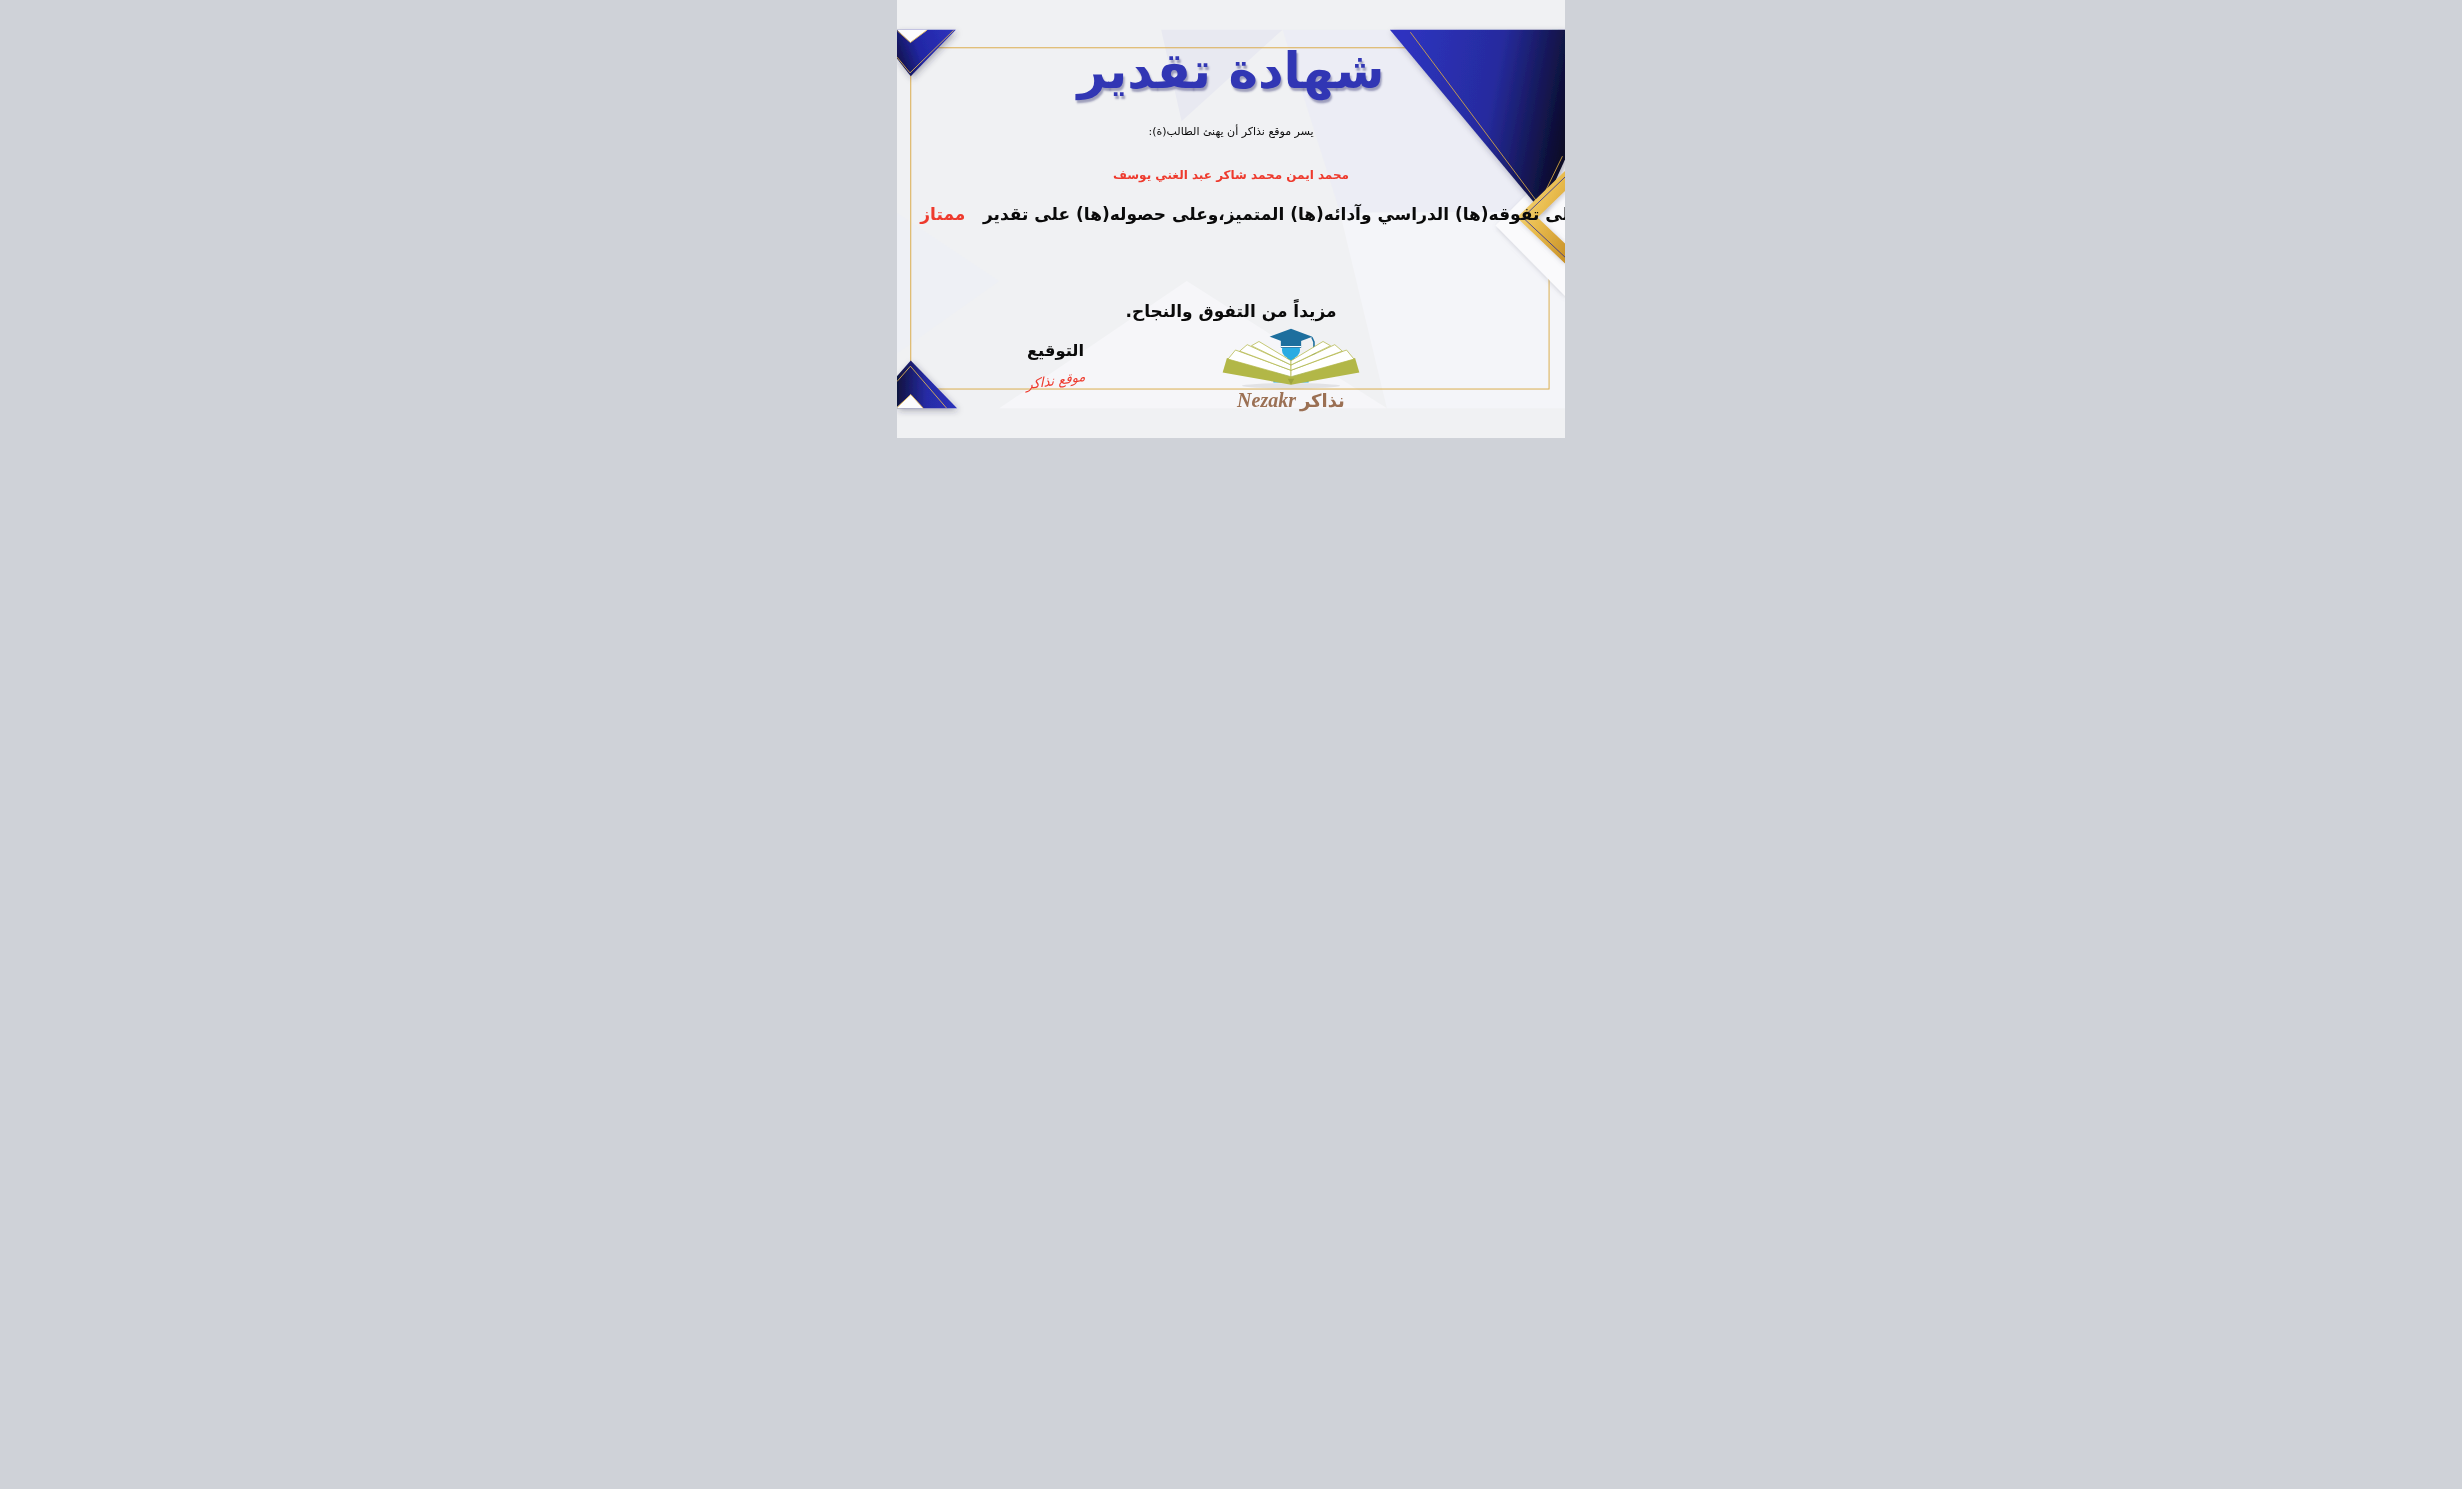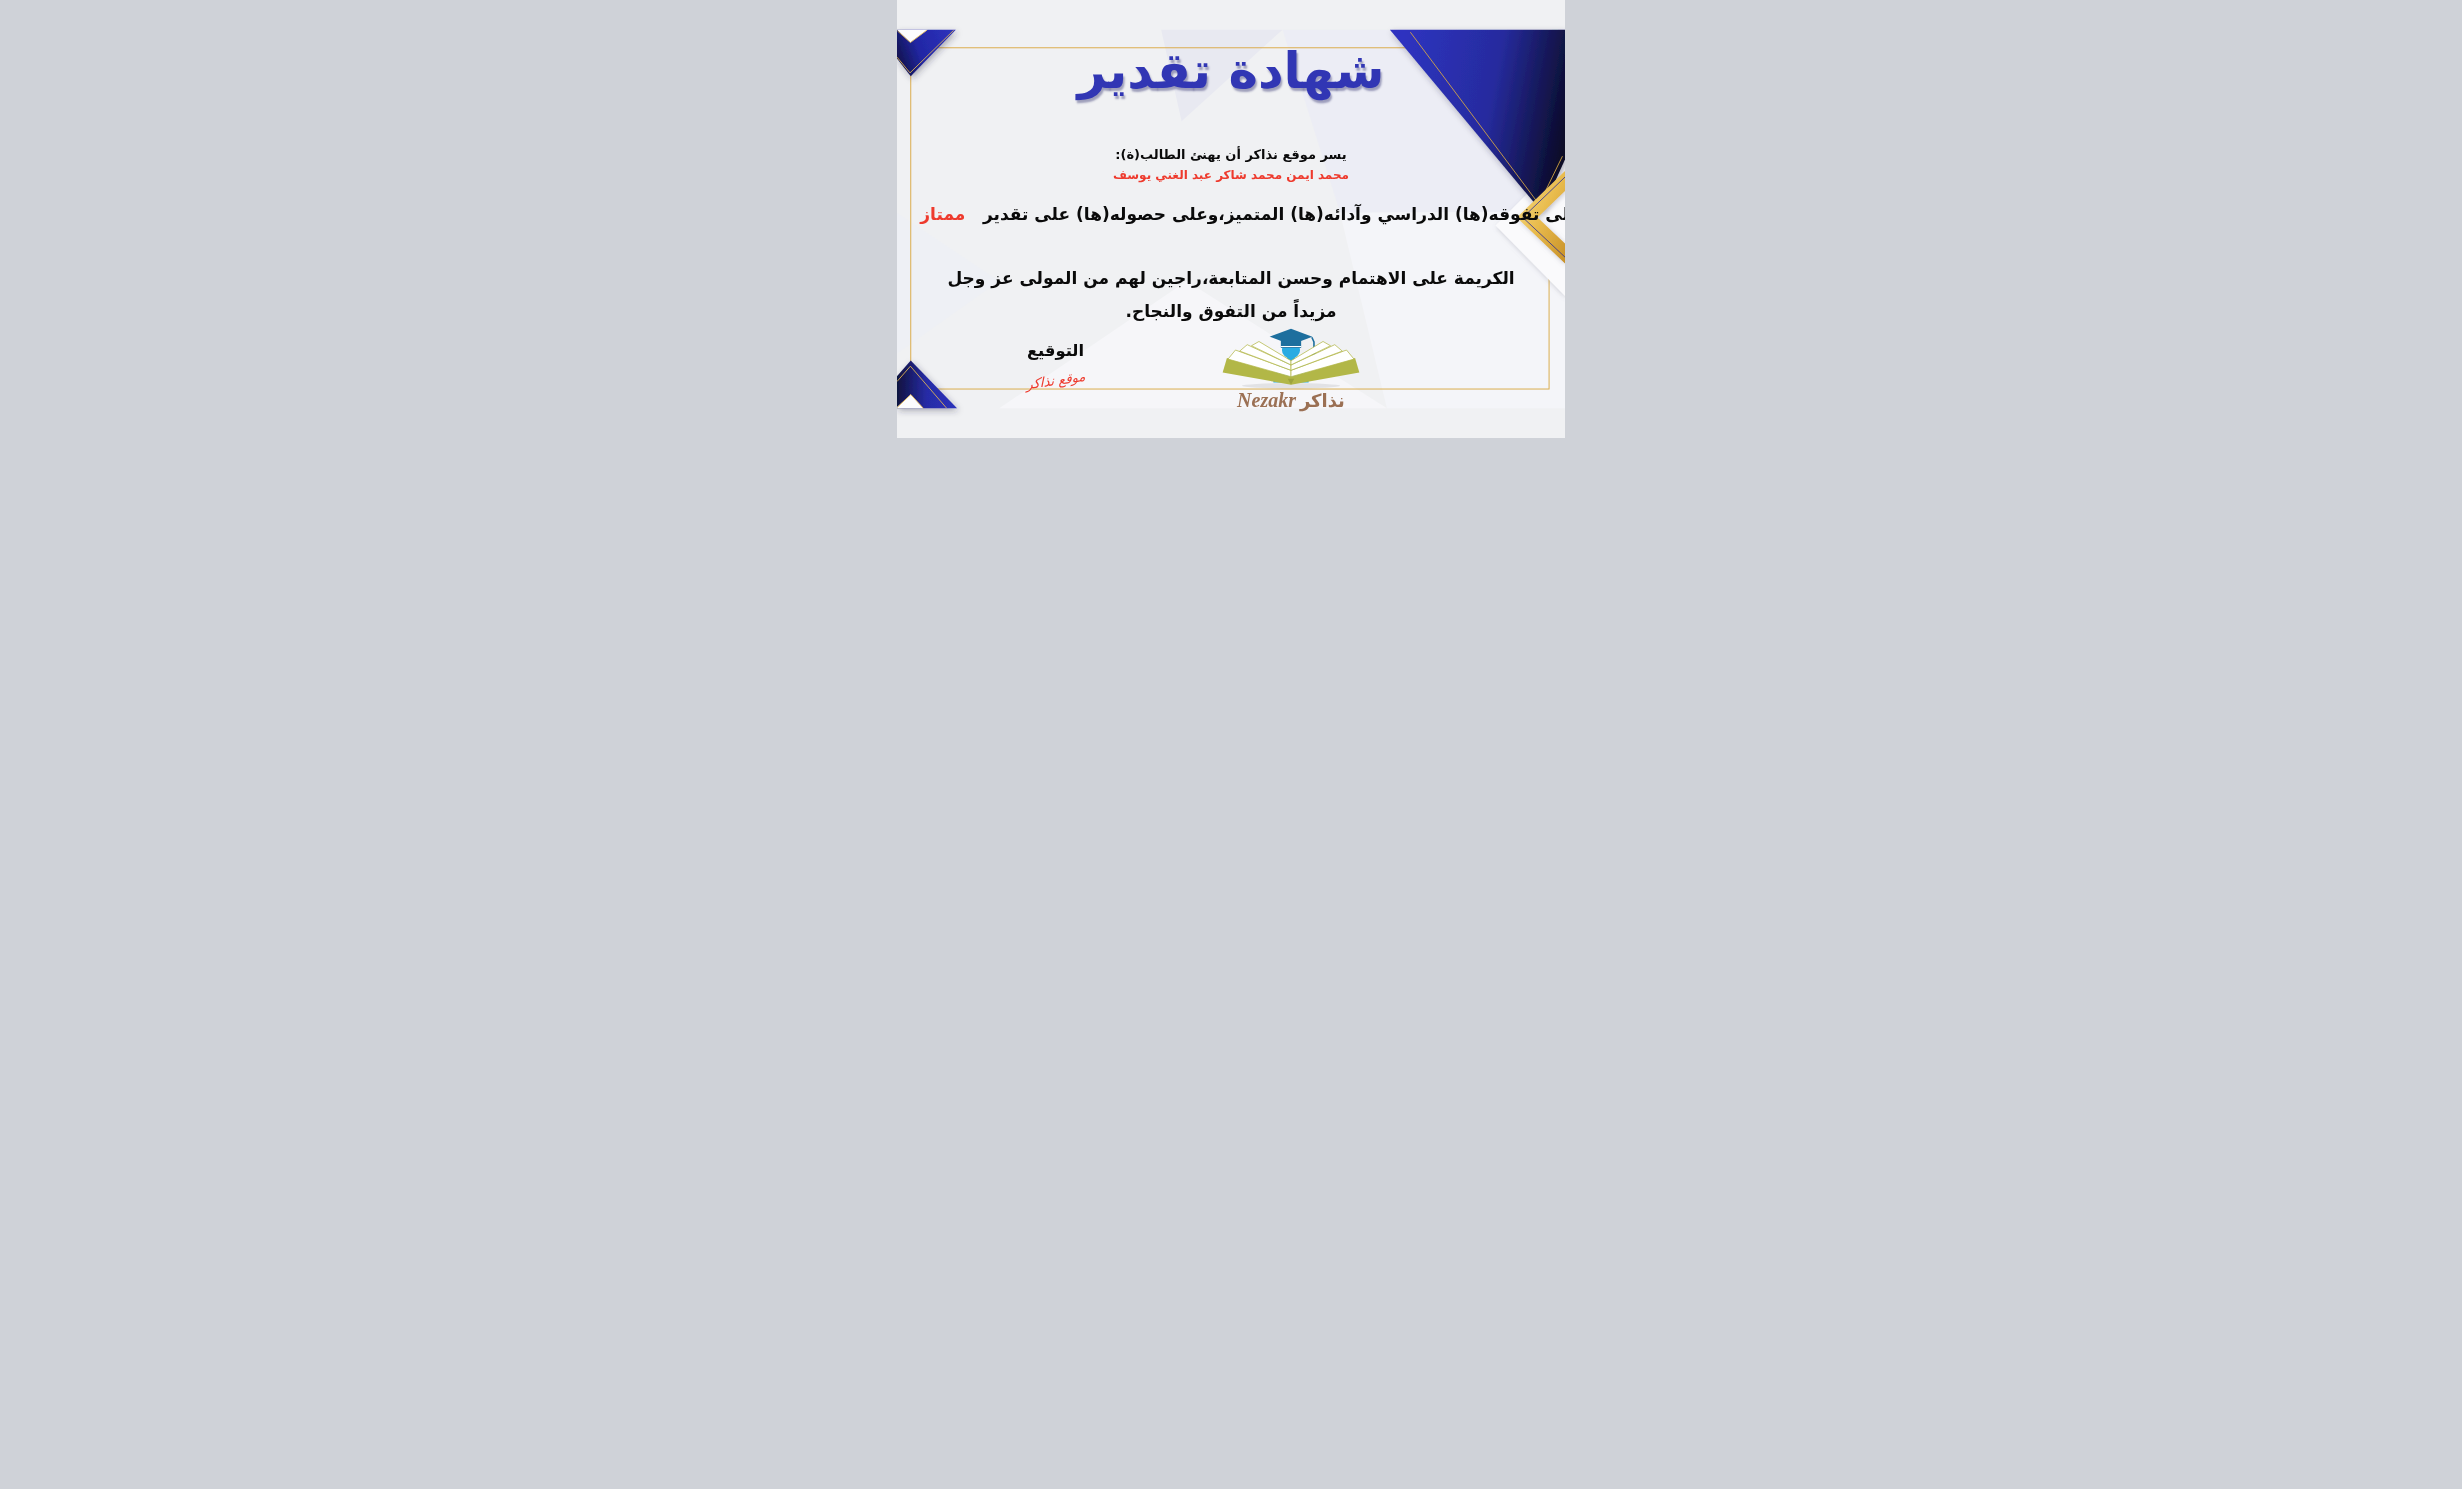--- a/index.html
+++ b/index.html
@@ -13,21 +13,21 @@
     background:var(--bg);overflow:hidden;
     font-family:"DejaVu Sans",sans-serif;
   }
   .stage svg.deco{position:absolute;inset:0;width:100%;height:100%;}
   .abs{position:absolute;}
   .line{width:100%;text-align:center;white-space:nowrap;}
   .title{
     top:42px;font-size:50px;font-weight:bold;color:var(--title-blue);
     text-shadow:1.5px 2.5px 2px rgba(25,25,95,.38);letter-spacing:1px;
   }
-  .intro{top:147px;font-size:13px;font-weight:bold;color:var(--ink);}
+  .intro{top:125px;font-size:11px;font-weight:normal;color:var(--ink);}
   .name{top:168px;font-size:12px;font-weight:bold;color:var(--red);}
   .body-line{font-size:17px;font-weight:bold;color:var(--ink);}
   .bl-a{top:204px;padding-left:16px;} .bl-b{top:236px;} .bl-c{top:268px;} .bl-d{top:301px;}
   .hl{color:var(--red);}
   .gap{margin:0 11.8px;display:inline-block;}
   .gap-sm{margin:0 6.9px;display:inline-block;}
   .sig{left:107px;top:341px;width:103px;text-align:center;}
   .sig-label{font-size:16.3px;font-weight:bold;color:var(--ink);}
   .sig-script{
     display:inline-block;margin-top:12.8px;font-size:13.3px;color:var(--red);
@@ -113,21 +113,20 @@
   <div class="abs line title" dir="rtl">شهادة تقدير</div>
 
   <div class="abs line intro" dir="rtl">يسر موقع نذاكر أن يهنئ الطالب(ة):</div>
 
   <div class="abs line name" dir="rtl">محمد ايمن محمد شاكر عبد الغني يوسف</div>
 
   <div class="abs line body-line bl-a" dir="rtl">
     <span>على تفوقه(ها) الدراسي وآدائه(ها) المتميز،وعلى حصوله(ها) على تقدير</span>
     <span class="hl gap">ممتاز</span>
   </div>
-  <div class="abs line body-line bl-c" dir="rtl">الكريمة على الاهتمام وحسن المتابعة،راجين لهم من المولى عز وجل</div>
   <div class="abs line body-line bl-d" dir="rtl">مزيداً من التفوق والنجاح.</div>
 
   <div class="abs sig">
     <div class="sig-label" dir="rtl">التوقيع</div>
     <div class="sig-script" dir="rtl">موقع نذاكر</div>
   </div>
 
   <div class="abs logo">
     <svg width="164" height="63" viewBox="0 0 300 118" aria-hidden="true">
       <g>

